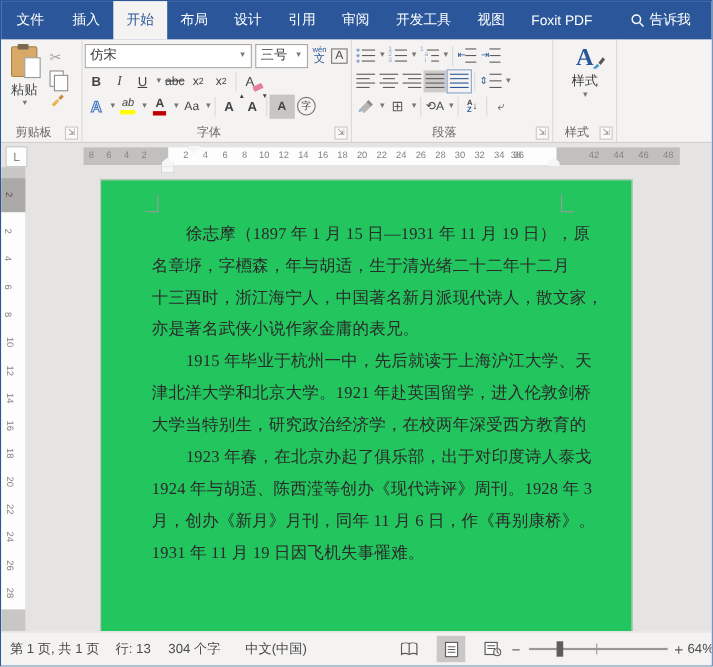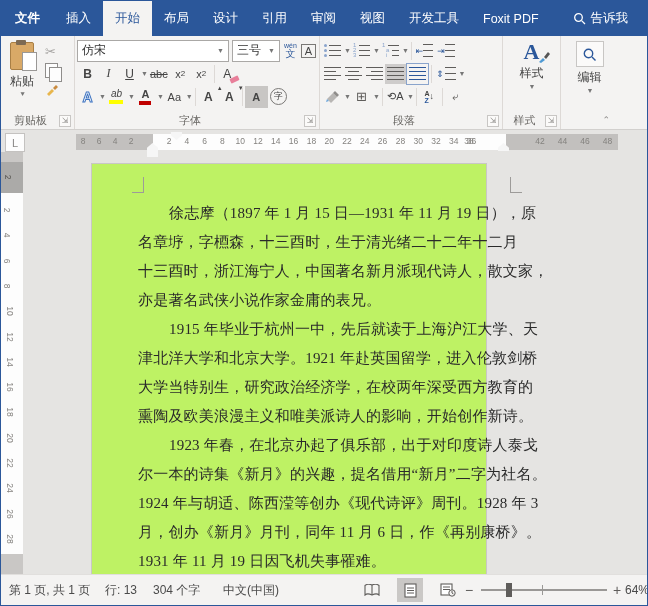--- a/index.html
+++ b/index.html
@@ -2,21 +2,21 @@
 <html><head>
 <meta charset="utf-8">
 <style>
   html,body{margin:0;padding:0;background:#fff;}
   body{width:648px;height:606px;font-family:"Liberation Sans","DejaVu Sans",sans-serif;-webkit-font-smoothing:antialiased;}
   .window{width:646px;height:604px;border:1px solid #2b579a;display:flex;flex-direction:column;overflow:hidden;background:#fff;}
 
   
   .tabbar{height:35px;background:#2b579a;display:flex;align-items:stretch;color:#fff;font-size:12.5px;flex:0 0 auto;}
   .tab{display:flex;align-items:center;padding:0 12px;cursor:default;white-space:nowrap;}
-  .tab.file{padding:0 14px;font-weight:bold;}
+  .tab.file{padding:0 14px;}
   .tab.active{background:#f4f3f2;color:#2b579a;}
   .tab .mini-ic{margin-right:5px;display:inline-flex;}
   .tab-tellme{margin-left:10px;}
 
   
   .ribbon{height:93px;background:#f4f3f2;border-bottom:1px solid #d2d0ce;display:flex;position:relative;flex:0 0 auto;font-size:12px;color:#444;}
   .rgroup{position:relative;height:100%;box-sizing:border-box;border-right:1px solid #ddd9d6;padding:3px 2px 16px 2px;}
   .grp-label{position:absolute;bottom:1px;left:0;right:14px;text-align:center;font-size:11px;color:#6a6865;white-space:nowrap;}
   .launcher{position:absolute;bottom:2px;right:3px;font-size:8px;color:#8a8886;width:10px;height:10px;line-height:10px;text-align:center;border:1px solid #c8c6c4;background:#fbfaf9;}
   .rrow{display:flex;align-items:center;height:23px;}
@@ -105,21 +105,21 @@
   .hr-seg{position:absolute;top:0;height:16px;}
   .rn{position:absolute;top:2px;transform:translateX(-50%);font-size:8.5px;color:#84827f;}
   .marker{position:absolute;background:#f6f6f6;filter:drop-shadow(0 0 0.7px #777);}
   .mk-fl{width:11px;height:8px;clip-path:polygon(0 0,100% 0,100% 40%,50% 100%,0 40%);}
   .mk-up{width:11px;height:8px;clip-path:polygon(50% 0,100% 60%,100% 100%,0 100%,0 60%);}
   .mk-box{width:11px;height:6px;}
   .vruler{position:absolute;left:0;top:22px;bottom:0;width:22px;background:#c9c7c5;}
   .vr-seg{position:absolute;left:0;width:22px;}
   .vn{position:absolute;left:4px;transform:rotate(90deg);font-size:8.5px;color:#84827f;}
 
-  .page{position:absolute;left:90px;top:33px;width:396px;bottom:0;background:#bef264;border:1px solid #c9c7c5;border-bottom:none;box-sizing:border-box;}
+  .page{position:absolute;left:90px;top:33px;width:484px;bottom:0;background:#22c55e;border:1px solid #c9c7c5;border-bottom:none;box-sizing:border-box;}
   .crop{position:absolute;width:11px;height:15px;}
   .crop-l{left:40px;top:13px;border-right:1px solid #9d9b99;border-bottom:1px solid #9d9b99;}
   .crop-r{left:418px;top:13px;border-left:1px solid #9d9b99;border-bottom:1px solid #9d9b99;}
   .textblock{position:absolute;left:46px;top:35px;width:378px;font-family:"Liberation Serif","DejaVu Serif",serif;font-size:15px;color:#2a2a2a;}
   .dline{height:29px;line-height:29px;white-space:nowrap;letter-spacing:0.2px;}
   .dline.ind{padding-left:31px;}
 
   
   .statusbar{position:relative;height:30px;background:#f4f3f2;border-top:1px solid #e1dfdd;flex:0 0 auto;font-size:12px;color:#4a4a4a;}
   .sb{position:absolute;top:0;height:30px;display:flex;align-items:center;}
@@ -137,22 +137,22 @@
 
   <div class="tabbar">
     <div class="tab file">文件</div>
     <div id="tab-strip" style="display:flex">
         <div class="tab">插入</div>
         <div class="tab active">开始</div>
         <div class="tab">布局</div>
         <div class="tab">设计</div>
         <div class="tab">引用</div>
         <div class="tab">审阅</div>
+        <div class="tab">开发工具</div>
         <div class="tab">视图</div>
-        <div class="tab">开发工具</div>
         <div class="tab">Foxit PDF</div>
       </div>
     <div class="tab tab-tellme">
       <span class="mini-ic">
         <svg width="13" height="13" viewBox="0 0 13 13">
             <circle cx="5.5" cy="5.5" r="3.8" fill="none" stroke="#fff" stroke-width="1.3"></circle>
             <line x1="8.6" y1="8.6" x2="12" y2="12" stroke="#fff" stroke-width="1.3"></line>
           </svg>
       </span>
       <span>告诉我</span>
@@ -408,33 +408,20 @@
               <path d="M1 12 L5 8 L7 10 L3 13 Z" fill="#4f9ad4"></path>
               <path d="M6 7 L10 2 L12 4 L8 9 Z" fill="#555"></path>
             </svg></span>
         <span class="lbl">样式</span>
         <span class="dd">▼</span>
       </div>
       <span class="grp-label">样式</span>
       <span class="launcher">⇲</span>
     </div>
 
-    <div class="rgroup g-edit">
-      <div class="bigbtn">
-        <span class="edit-ic-box">
-          <svg width="15" height="15" viewBox="0 0 15 15">
-              <circle cx="6.5" cy="6.5" r="4.2" fill="none" stroke="#2b579a" stroke-width="1.4"></circle>
-              <line x1="10" y1="10" x2="13.5" y2="13.5" stroke="#2b579a" stroke-width="1.4"></line>
-            </svg>
-        </span>
-        <span class="lbl">编辑</span>
-        <span class="dd">▼</span>
-      </div>
-      <span class="chev">⌃</span>
-    </div>
   </div>
 
   <div class="workspace">
     <div class="lcorner">L</div>
 
     <div class="hruler" style="left:75px;width:542px">
       <div class="hr-seg" style="left:0;width:77px;background:#c2c0be"></div>
       <div class="hr-seg" style="left:77px;width:353px;background:#fdfdfd"></div>
       <div class="hr-seg" style="left:430px;width:112px;background:#c2c0be"></div>
       <div id="hruler-nums">
@@ -492,29 +479,27 @@
           <span class="vn" style="top: 315.6px;">26</span>
           <span class="vn" style="top: 340.9px;">28</span>
         </div>
     </div>
 
     <div class="page">
       <div class="crop crop-l"></div>
       <div class="crop crop-r"></div>
       <div class="textblock" id="textblock">
           <div class="dline ind">徐志摩（1897 年 1 月 15 日—1931 年 11 月 19 日），原</div>
-          <div class="dline">名章垿，字槱森，十三酉时，生于清光绪二十二年十二月</div>
+          <div class="dline">名章垿，字槱森，年与胡适，生于清光绪二十二年十二月</div>
           <div class="dline">十三酉时，浙江海宁人，中国著名新月派现代诗人，散文家，</div>
           <div class="dline">亦是著名武侠小说作家金庸的表兄。</div>
           <div class="dline ind">1915 年毕业于杭州一中，先后就读于上海沪江大学、天</div>
           <div class="dline">津北洋大学和北京大学。1921 年赴英国留学，进入伦敦剑桥</div>
           <div class="dline">大学当特别生，研究政治经济学，在校两年深受西方教育的</div>
-          <div class="dline">熏陶及欧美浪漫主义和唯美派诗人的影响，开始创作新诗。</div>
           <div class="dline ind">1923 年春，在北京办起了俱乐部，出于对印度诗人泰戈</div>
-          <div class="dline">尔一本的诗集《新月》的兴趣，提名借用“新月”二字为社名。</div>
           <div class="dline">1924 年与胡适、陈西滢等创办《现代诗评》周刊。1928 年 3</div>
           <div class="dline">月，创办《新月》月刊，同年 11 月 6 日，作《再别康桥》。</div>
           <div class="dline">1931 年 11 月 19 日因飞机失事罹难。</div>
         </div>
     </div>
   </div>
 
   <div class="statusbar">
     <span class="sb" style="left:8px">第 1 页, 共 1 页</span>
     <span class="sb" style="left:104px">行: 13</span>

